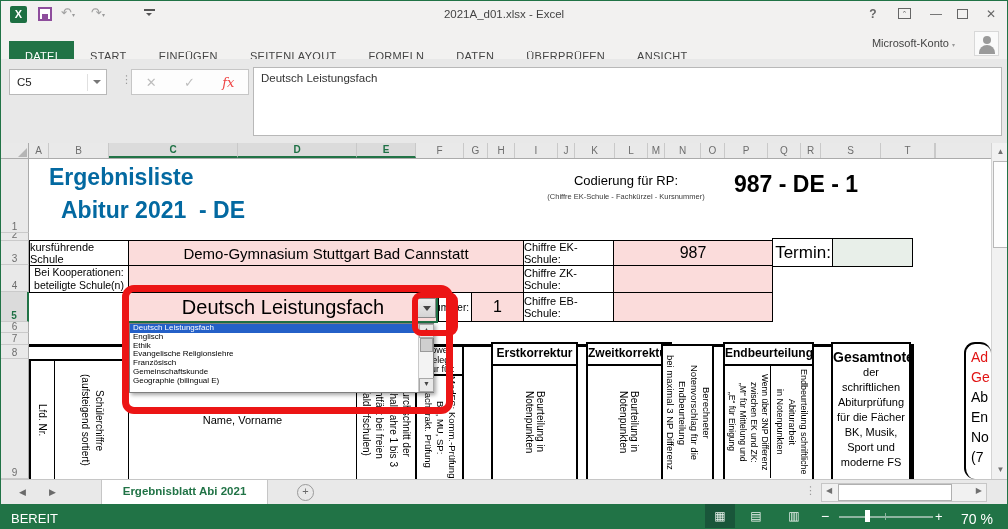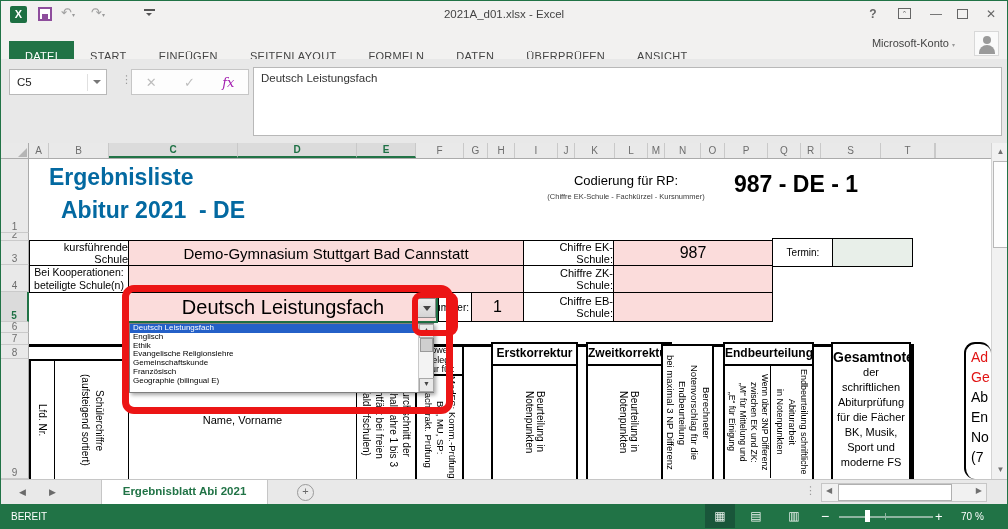--- a/index.html
+++ b/index.html
@@ -29,39 +29,39 @@
   
   .frow{left:0;top:58px;width:100%;height:84px;background:#e8e8e8;}
   .namebox{left:8px;top:10px;width:98px;height:26px;background:#fff;border:1px solid #b8b8b8;
     font-size:11.5px;color:#222;line-height:24px;padding-left:7px;}
   .namebox .nb-arrow{position:absolute;right:5px;top:10px;border:4px solid transparent;border-top-color:#777;}
   .namebox .nb-sep{position:absolute;right:18px;top:4px;width:1px;height:17px;background:#e0e0e0;}
   .vdots{color:#999;font-size:11px;letter-spacing:0;}
   .fxgroup{left:130px;top:10px;width:118px;height:26px;background:#fdfdfd;border:1px solid #c6c6c6;
     display:flex;align-items:center;justify-content:space-around;}
   .fxgroup .g{color:#bdbdbd;font-size:13px;}
-  .fx{font-family:"DejaVu Serif",serif;font-style:italic;color:#a21caf;font-size:13px;}
+  .fx{font-family:"DejaVu Serif",serif;font-style:italic;color:#ef4444;font-size:13px;}
   .fbar{left:252px;top:8px;width:749px;height:69px;background:#fff;border:1px solid #b8b8b8;
     font-size:11.5px;color:#333;padding:4px 7px;z-index:3;}
   
   .corner{left:0;top:142px;width:28px;height:16px;background:#e9e9e9;border-right:1px solid #ababab;border-bottom:1px solid #ababab;}
   .corner i{position:absolute;right:1px;bottom:1px;border-style:solid;border-width:0 0 9px 9px;border-color:transparent transparent #b5b5b5 transparent;}
   .colheaders{left:28px;top:142px;width:962px;height:16px;display:flex;background:#e9e9e9;border-bottom:1px solid #ababab;}
   .colheaders::after{content:'';flex:1;border-left:1px solid #c9c9c9;}
   .colh{border-right:1px solid #c9c9c9;font-size:10px;color:#6d6d6d;text-align:center;line-height:15px;box-sizing:border-box;}
   .colh.sel{background:#dbdbdb;color:#1e7145;font-weight:bold;border-bottom:2px solid #217346;line-height:13px;}
   .gutter{left:0;top:158px;width:28px;height:320px;background:#e9e9e9;}
   .rown{position:absolute;left:0;width:28px;box-sizing:border-box;border-bottom:1px solid #cacaca;border-right:1px solid #ababab;
     font-size:10px;color:#6d6d6d;display:flex;align-items:flex-end;justify-content:center;overflow:hidden;}
   .rown.sel{background:#dbdbdb;color:#1e7145;font-weight:bold;border-right:2px solid #217346;}
   .canvas{left:28px;top:158px;width:962px;height:320px;background:#fff;}
   
   .cell{position:absolute;box-sizing:border-box;border:1px solid #000;background:#fff;display:flex;align-items:center;justify-content:center;overflow:hidden;}
   .pink{background:#fbdcdb;}
-  .lab{font-size:11px;color:#000;text-align:right;}
+  .lab{font-size:11px;color:#000;text-align:left;}
   .big-title{font-weight:bold;font-size:23px;color:#0369a1;}
   .vcell{display:flex;justify-content:center;align-items:stretch;}
   .vstack{writing-mode:vertical-rl;height:100%;}
   .vstack div{text-align:center;}
   .hline{background:#000;}
   .boxtitle{font-weight:bold;font-size:12px;border-bottom:2px solid #000;height:20px;line-height:19px;text-align:center;}
   
   .dropdown{left:128px;top:322px;width:305px;height:70px;background:#fff;border:1px solid #7f7f7f;z-index:6;box-shadow:2px 2px 4px rgba(0,0,0,.35);}
   .ditem{height:8.75px;line-height:8.75px;font-size:8px;padding-left:3px;color:#000;white-space:nowrap;overflow:hidden;}
   .ditem.sel{background:#2460c8;color:#fff;}
@@ -187,21 +187,21 @@
   <div class="abs big-title" style="left:48px;top:163px;">Ergebnisliste</div>
   <div class="abs big-title pre" style="left:60px;top:196px;">Abitur 2021  - DE</div>
   <div class="abs" style="left:530px;top:172px;width:190px;text-align:center;font-size:13px;">Codierung für RP:</div>
   <div class="abs" style="left:500px;top:191px;width:250px;text-align:center;font-size:7.5px;color:#3a3a3a;">(Chiffre EK-Schule - Fachkürzel - Kursnummer)</div>
   <div class="abs" style="left:705px;top:170px;width:180px;text-align:center;font-size:23px;font-weight:bold;">987 - DE - 1</div>
 
   <div class="cell lab" style="left:28px;top:239px;width:100px;height:26px;">kursführende Schule</div>
   <div class="cell pink" style="left:127px;top:239px;width:396px;height:26px;font-size:15px;">Demo-Gymnasium Stuttgart Bad Cannstatt</div>
   <div class="cell lab" style="left:522px;top:239px;width:91px;height:26px;">Chiffre EK-Schule:</div>
   <div class="cell pink" style="left:612px;top:239px;width:160px;height:26px;font-size:16px;">987</div>
-  <div class="cell" style="left:771px;top:237px;width:62px;height:29px;border-width:1.5px;font-size:10px;">Termin:</div>
+  <div class="cell" style="left:771px;top:237px;width:62px;height:29px;border-width:1.5px;font-size:17px;">Termin:</div>
   <div class="cell" style="left:831px;top:237px;width:81px;height:29px;border-width:1.5px;background:#e8efe9;"></div>
 
   <div class="cell lab" style="left:28px;top:264px;width:100px;height:28px;flex-direction:column;font-size:10.5px;line-height:13px;">
     <span>Bei Kooperationen:</span>
       <span>beteiligte Schule(n)</span>
   </div>
   <div class="cell pink" style="left:127px;top:264px;width:396px;height:28px;"></div>
   <div class="cell lab" style="left:522px;top:264px;width:91px;height:28px;">Chiffre ZK-Schule:</div>
   <div class="cell pink" style="left:612px;top:264px;width:160px;height:28px;"></div>
 
@@ -326,52 +326,52 @@
   <div class="abs dropdown" id="dropdown-list">
     <div class="dscroll">
       <div class="dsbtn" style="top:0;">▲</div>
       <div class="dsthumb"></div>
       <div class="dsbtn" style="bottom:0;">▼</div>
     </div>
   <div class="ditem sel" style="width: 290px;">Deutsch Leistungsfach</div>
       <div class="ditem" style="width: 290px;">Englisch</div>
       <div class="ditem" style="width: 290px;">Ethik</div>
       <div class="ditem" style="width: 290px;">Evangelische Religionslehre</div>
+      <div class="ditem" style="width: 290px;">Französisch</div>
       <div class="ditem" style="width: 290px;">Gemeinschaftskunde</div>
-      <div class="ditem" style="width: 290px;">Französisch</div>
       <div class="ditem" style="width: 290px;">Geographie (bilingual E)</div>
     </div>
 
   <div class="redrect" style="left:121px;top:284px;width:317px;height:115px;"></div>
   <div class="redrect small" style="left:411px;top:291px;width:34px;height:32px;"></div>
 
   <div class="abs tabbar">
     <div class="abs navarr" style="left:18px;">◀</div>
     <div class="abs navarr" style="left:48px;">▶</div>
     <div class="sheettab">Ergebnisblatt Abi 2021</div>
     <div class="addbtn">+</div>
     <div class="abs vdots" style="left:804px;top:4px;">⋮</div>
     <div class="hscroll" style="left:820px;width:164px;">
       <span class="harr" style="left:4px;">◀</span>
       <div class="hthumb" style="left:16px;width:112px;"></div>
       <span class="harr" style="right:4px;">▶</span>
     </div>
   </div>
 
   <div class="abs statusbar">
-    <div class="abs" style="left:10px;top:7px;font-size:10px;">BEREIT</div>
+    <div class="abs" style="left:10px;top:7px;font-size:13px;">BEREIT</div>
     <div class="viewbtn active" style="left:704px;">▦</div>
     <div class="viewbtn" style="left:740px;">▤</div>
     <div class="viewbtn" style="left:778px;">▥</div>
     <div class="abs" style="left:820px;top:4px;font-size:14px;">−</div>
     <div class="zoomtrack" style="left:838px;width:94px;"></div>
     <div class="zoomtick" style="left:884px;"></div>
     <div class="zoomthumb" style="left:864px;"></div>
     <div class="abs" style="left:934px;top:5px;font-size:13px;">+</div>
-    <div class="abs" style="left:960px;top:7px;font-size:10px;">70 %</div>
+    <div class="abs" style="left:960px;top:7px;font-size:14px;">70 %</div>
   </div>
 
   <div class="abs vscroll">
     <div class="vsbtn" style="top:1px;">▲</div>
     <div class="vsthumb"></div>
     <div class="vsbtn" style="bottom:1px;">▼</div>
   </div>
 
 </div>
 

